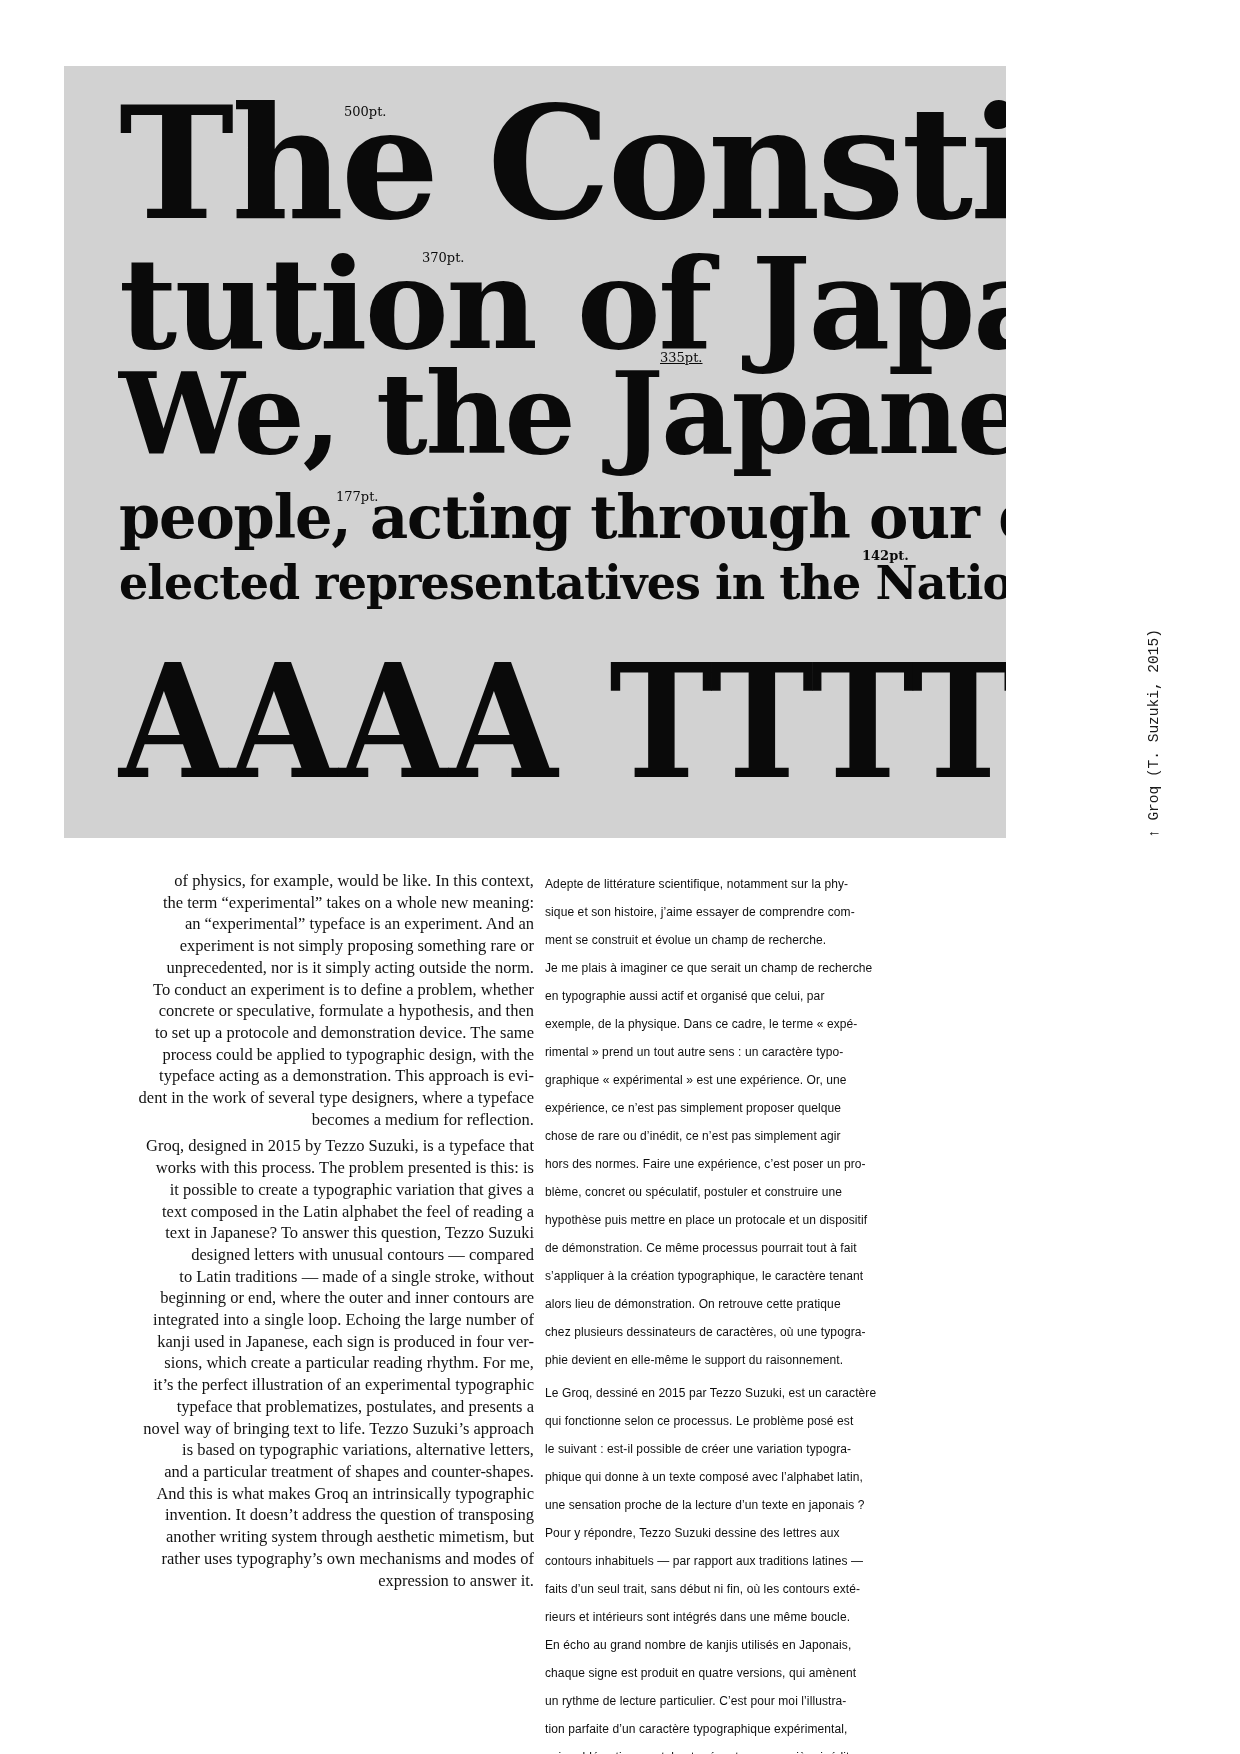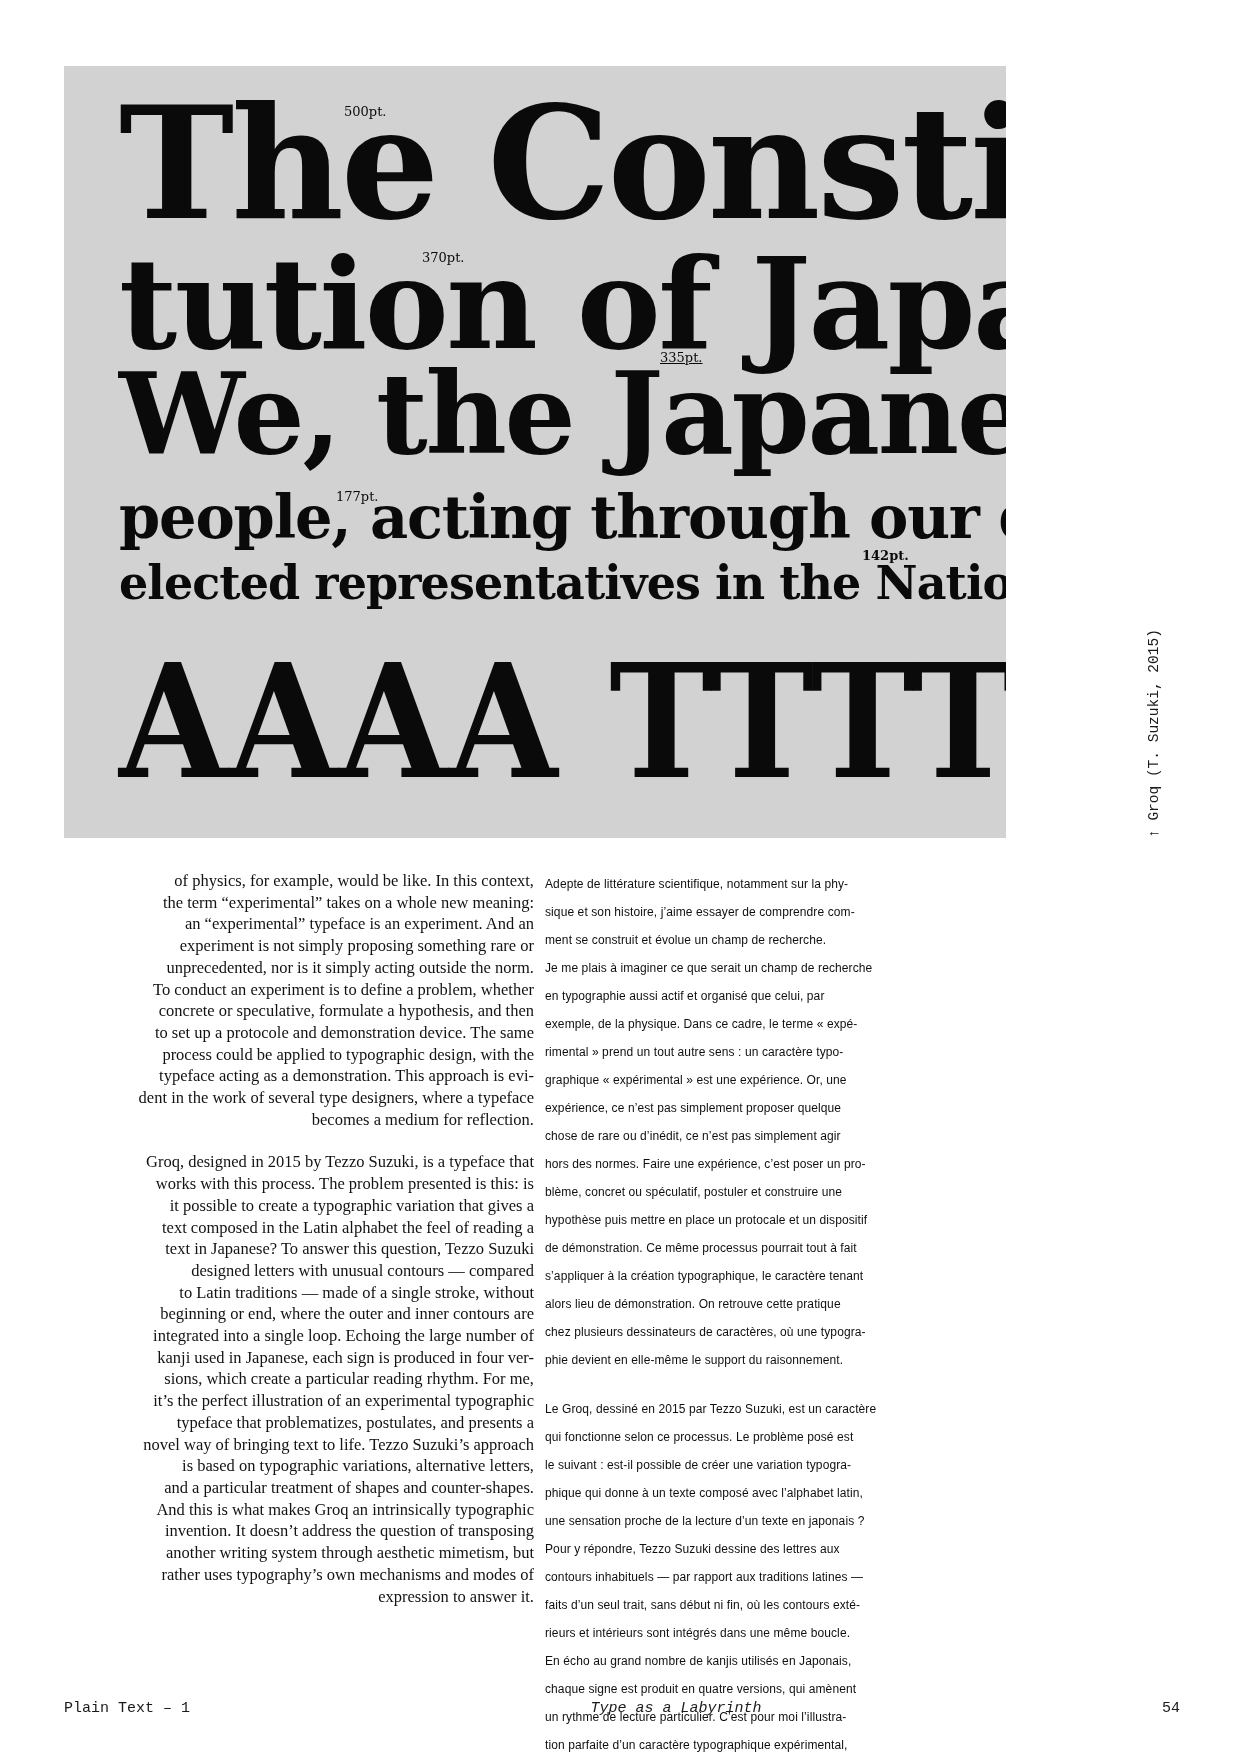--- a/index.html
+++ b/index.html
@@ -55,21 +55,21 @@
   .col { width:470px; }
   .col p { white-space:pre-line; }
   .col-en {
     font-family:"Liberation Serif", serif;
     font-size:16.5px; line-height:21.7px; color:#121212;text-align:right;
   }
   .col-fr {
     font-family:"Liberation Sans", sans-serif;
     font-size:12px; line-height:28px; color:#0f0f0f; letter-spacing:0.1px;
   }
-  .col p + p { margin-top:21px; }
+  .col p + p { margin-top:5px; }
 
   
   .footer {
     position:absolute; left:64px; right:60px; top:1700px;
     display:flex; justify-content:space-between; align-items:baseline;
     font-family:"Liberation Mono", monospace; font-size:15px; color:#1a1a1a;
   }
   .footer .center { font-style:italic; }
 </style>
 </head>
@@ -162,19 +162,14 @@
 En écho au grand nombre de kanjis utilisés en Japonais,
 chaque signe est produit en quatre versions, qui amènent
 un rythme de lecture particulier. C’est pour moi l’illustra-
 tion parfaite d’un caractère typographique expérimental,
 qui problématise, postule et présente une manière inédite
 de faire vivre le texte. L’approche choisie par Tezzo Suzuki
 repose sur des déclinaisons typographiques, des lettres</p>
     </div>
   </div>
 
-  <div class="footer">
-    <span class="left">Plain Text – 1</span>
-    <span class="center">Type as a Labyrinth</span>
-    <span class="right">54</span>
-  </div>
 
 </div>
 
 </body></html>

